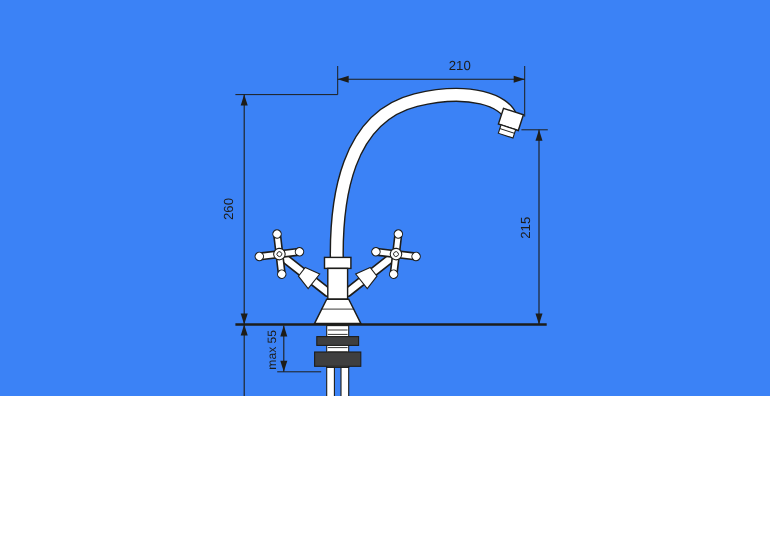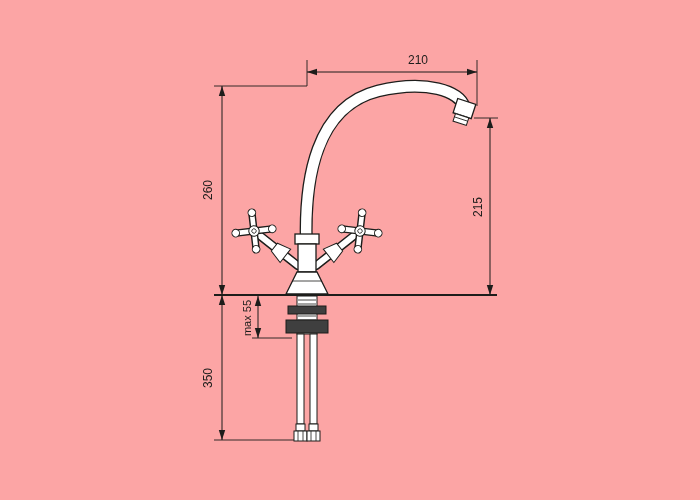--- a/index.html
+++ b/index.html
@@ -1,16 +1,16 @@
 <!DOCTYPE html>
 <html><head>
 <meta charset="utf-8">
 <style>
   html,body{margin:0;padding:0;background:#ffffff;}
-  .canvas{width:700px;height:500px;background:#fca5a5;position:relative;overflow:hidden;}
+  .canvas{width:700px;height:360px;background:#3b82f6;position:relative;overflow:hidden;}
   svg{display:block;}
   .lw{stroke:#1d1d1b;stroke-width:1;fill:none;}
   .ext{stroke:#1d1d1b;stroke-width:0.9;fill:none;}
   .counter{stroke:#1d1d1b;stroke-width:2.2;fill:none;}
   .arrow{fill:#1d1d1b;stroke:none;}
   .dim-text{font-family:"Liberation Sans",sans-serif;font-size:12px;fill:#1d1d1b;}
   .dim-text-small{font-family:"Liberation Sans",sans-serif;font-size:11px;fill:#1d1d1b;}
   .part{fill:#ffffff;stroke:#1d1d1b;stroke-width:1.3;}
   .part-thin{fill:#ffffff;stroke:#1d1d1b;stroke-width:1;}
   .dark{fill:#3f3f3f;stroke:#1d1d1b;stroke-width:1;}

